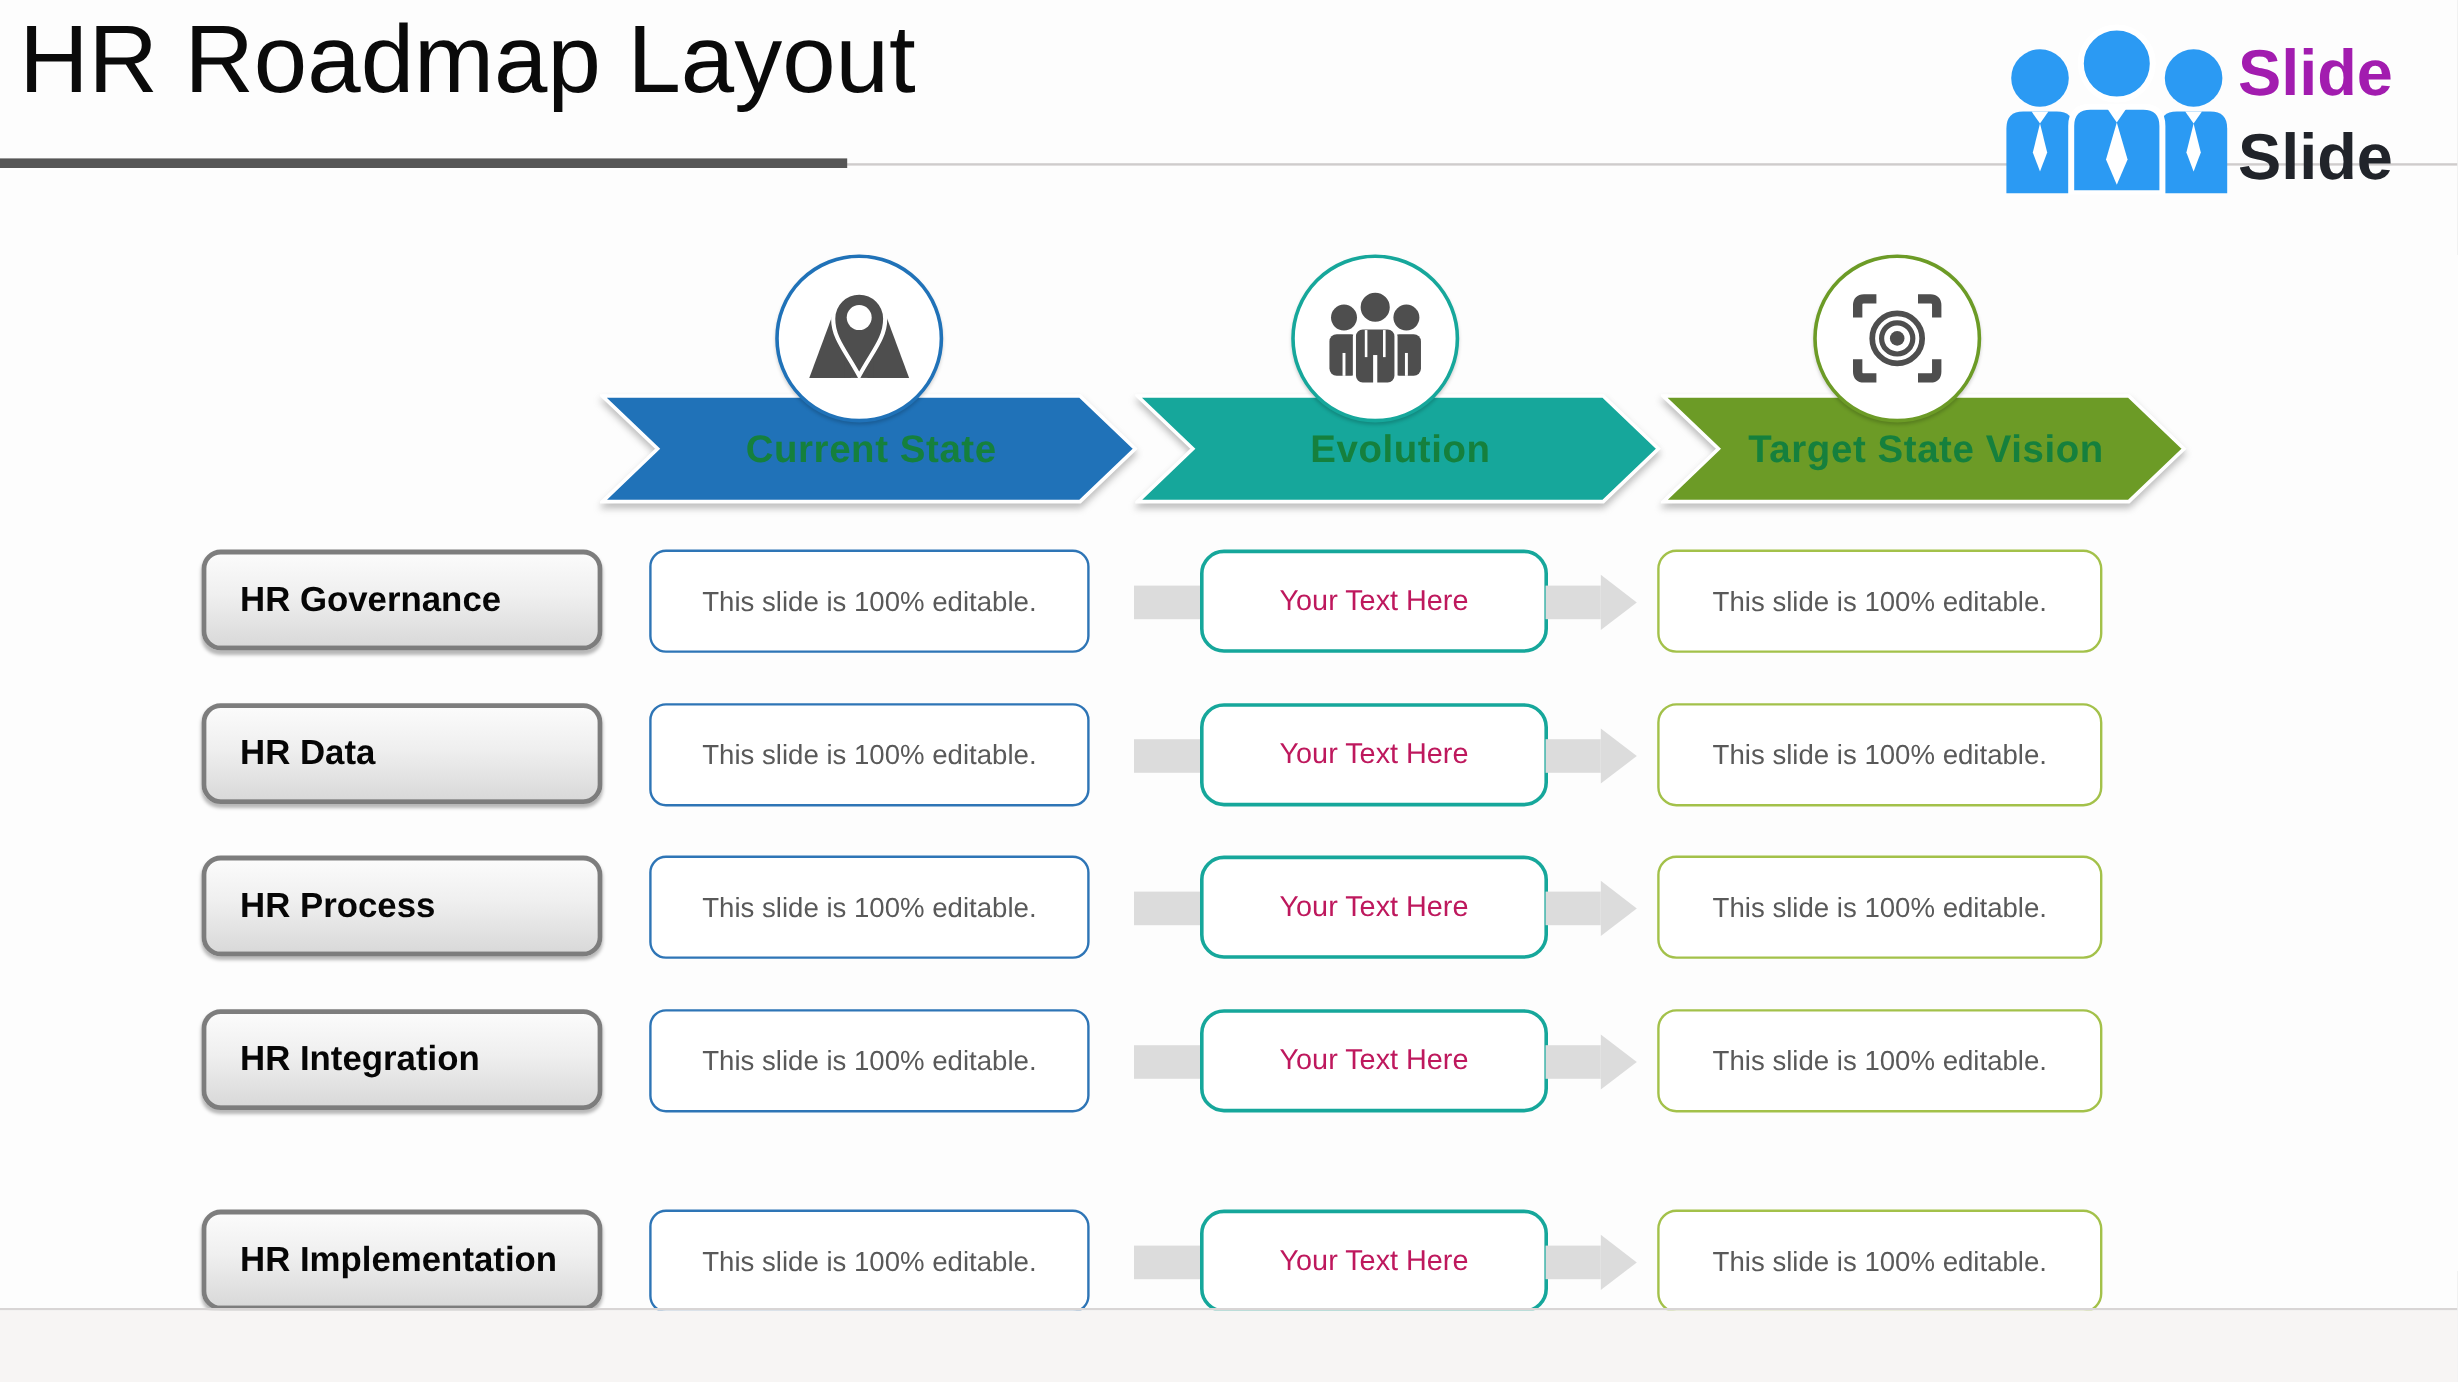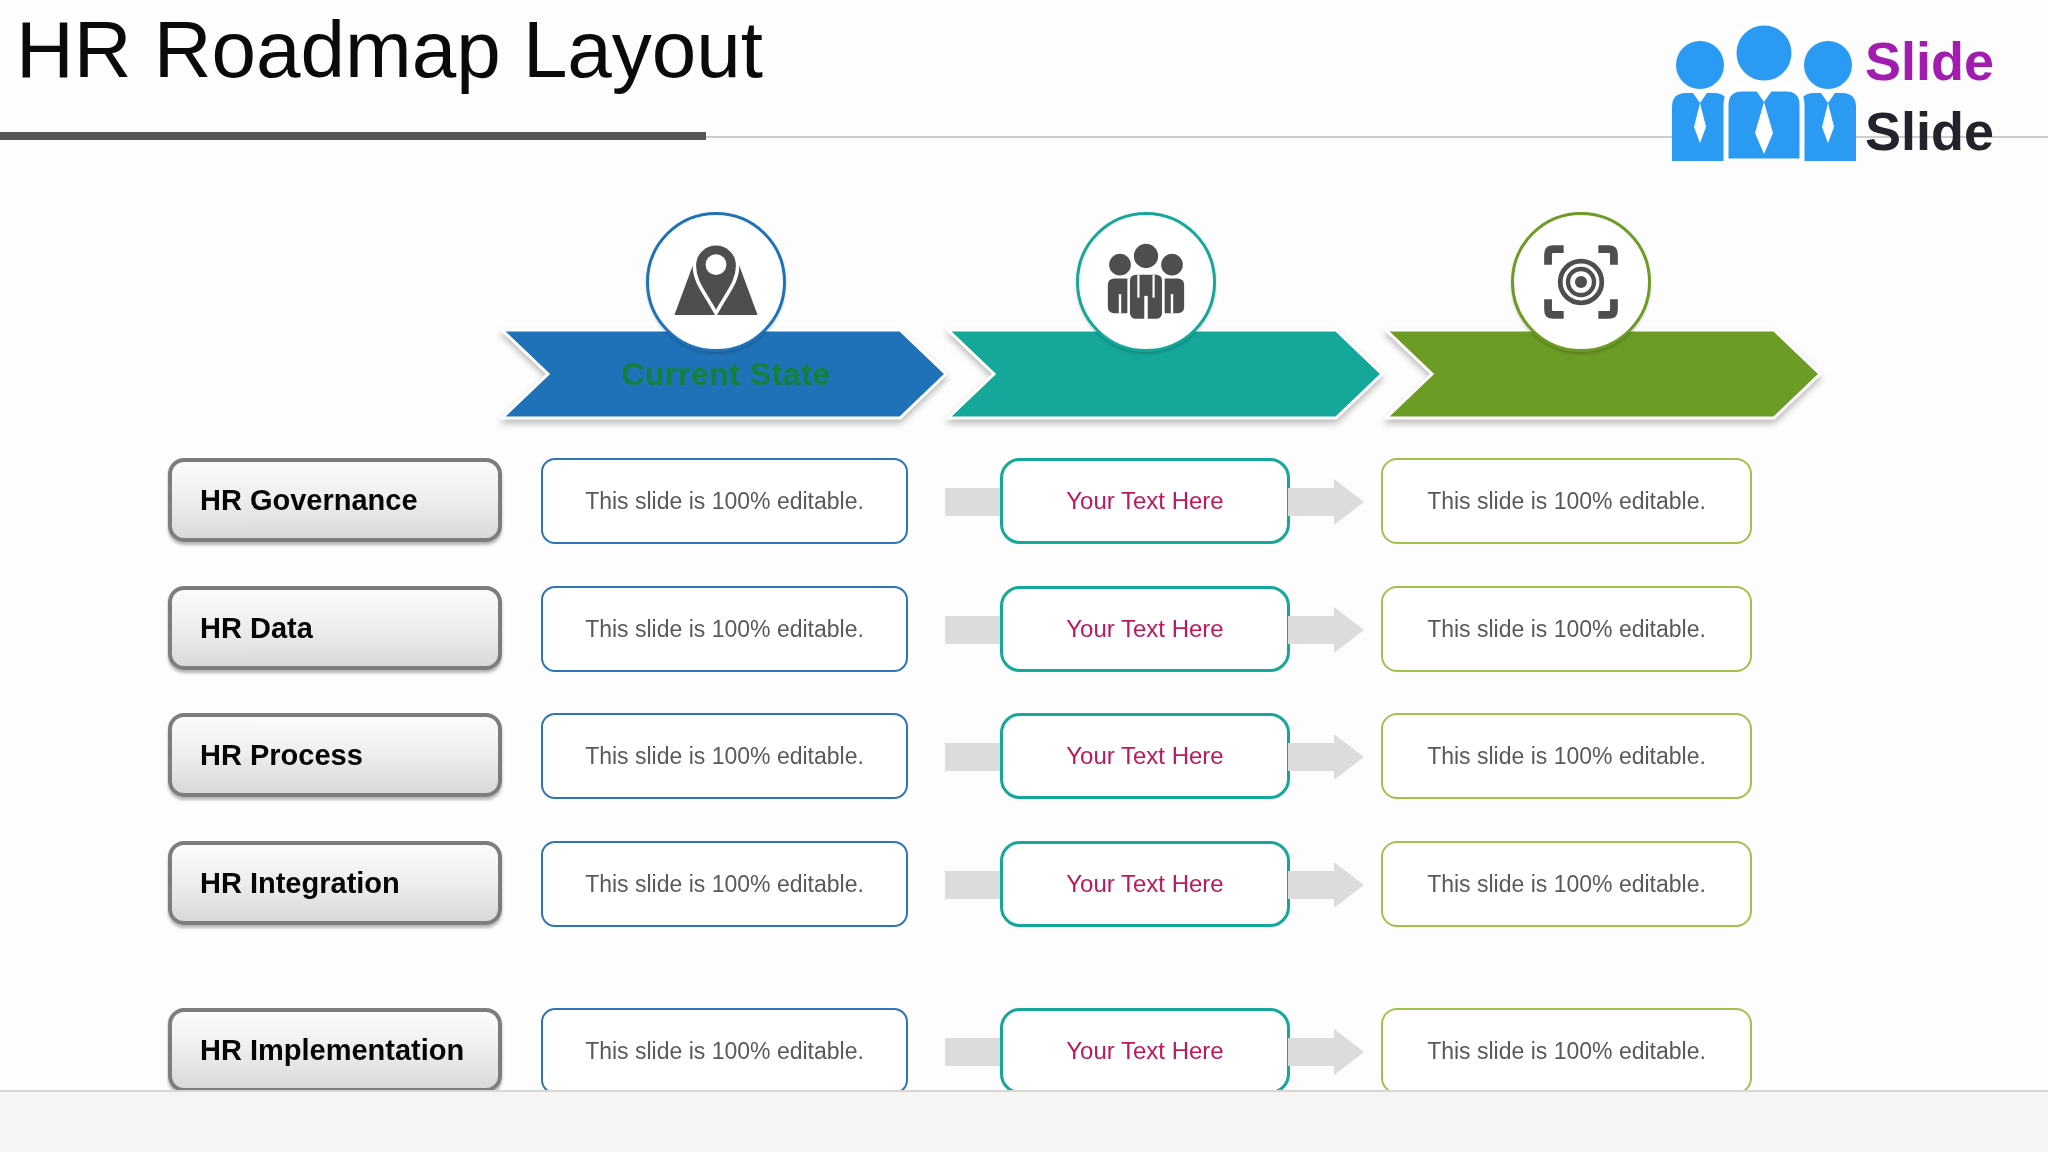--- a/index.html
+++ b/index.html
@@ -86,25 +86,27 @@
   <div class="banner" style="left:500px;width:450px;">
     <svg width="450" height="92" viewBox="0 0 450 92">
       <polygon points="2,2 400,2 446,46 400,90 2,90 48,46" fill="#2072b8" stroke="#ffffff" stroke-width="3"></polygon>
     </svg>
     <div class="banner-label" style="left:48px;width:356px;">Current State</div>
   </div>
   <div class="banner" style="left:946px;width:440px;">
     <svg width="440" height="92" viewBox="0 0 440 92">
       <polygon points="2,2 390,2 436,46 390,90 2,90 48,46" fill="#16a79b" stroke="#ffffff" stroke-width="3"></polygon>
     </svg>
+    <div class="banner-label" style="left:48px;width:346px;">Evolution</div>
   </div>
   <div class="banner" style="left:1384px;width:440px;">
     <svg width="440" height="92" viewBox="0 0 440 92">
       <polygon points="2,2 390,2 436,46 390,90 2,90 48,46" fill="#6c9b26" stroke="#ffffff" stroke-width="3"></polygon>
     </svg>
+    <div class="banner-label" style="left:40px;width:362px;">Target State Vision</div>
   </div>
 
   <div class="stage-circle" style="left:646px;border:3px solid #2072b8;">
     <svg width="104" height="104" viewBox="0 0 120 120">
       <g fill="#4e4e4e">
         <path d="M12,98 L38,28 L52,40 L52,98 Z"></path>
         <path d="M108,98 L82,28 L68,40 L68,98 Z"></path>
         <rect x="46" y="58" width="28" height="40"></rect>
       </g>
       <path d="M60,96 C47,72 35,60 35,41 A25,25 0 1 1 85,41 C85,60 73,72 60,96 Z" fill="#4e4e4e" stroke="#ffffff" stroke-width="4"></path>

